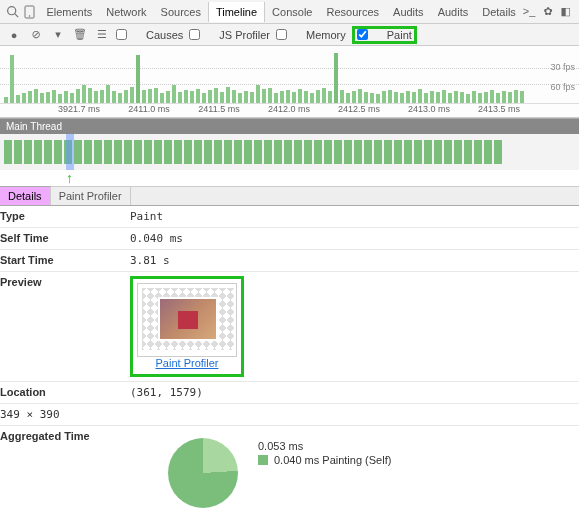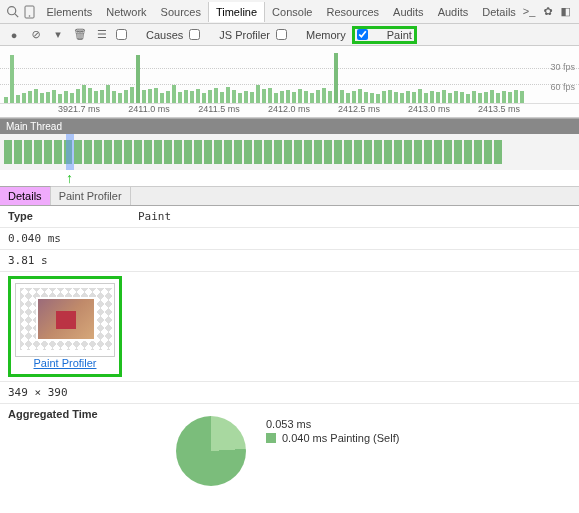--- a/index.html
+++ b/index.html
@@ -33,21 +33,21 @@
 .minimap-bars .mb { width: 8px; height: 24px; background: #7bbd7b; }
 .minimap-cursor { position: absolute; left: 66px; top: 0; bottom: 0; width: 8px; background: rgba(100,150,255,0.5); }
 .minimap-arrow { height: 16px; position: relative; }
 .minimap-arrow .arr { position: absolute; left: 66px; color: #1fbf1f; font-size: 14px; font-weight: bold; }
 
 .details-tabs { display: flex; border-bottom: 1px solid #aaa; background: #eee; font-size: 11px; }
 .details-tabs .dtab { padding: 3px 8px; border-right: 1px solid #ccc; color: #555; }
 .details-tabs .dtab.selected { background: #f0abfc; color: #000; border-top: 1px solid #aaa; margin-top: -1px; }
 
 .details-body { font-size: 11px; }
-.row { display: flex; border-bottom: 1px solid #e8e8e8; padding: 4px 8px; }
+.row { display: flex; border-bottom: 1px solid #e8e8e8; padding: 4px 0; }
 .row .label { width: 130px; font-weight: bold; color: #333; }
 .row .value { flex: 1; font-family: Menlo, monospace; font-size: 11px; color: #333; }
 .row .value a { color: #1a6fd6; text-decoration: underline; }
 
 .preview-box { border: 3px solid #1fbf1f; display: inline-block; padding: 4px; background: #fff; }
 .preview-inner { width: 100px; background: #fff; border: 1px solid #ccc; padding: 4px; }
 .preview-checker { width: 92px; height: 62px; background-image:
   linear-gradient(45deg,#ddd 25%,transparent 25%),linear-gradient(-45deg,#ddd 25%,transparent 25%),
   linear-gradient(45deg,transparent 75%,#ddd 75%),linear-gradient(-45deg,transparent 75%,#ddd 75%);
   background-size: 8px 8px; display: flex; align-items: center; justify-content: center; }
@@ -295,37 +295,44 @@
   <div class="dtab selected">Details</div>
   <div class="dtab">Paint Profiler</div>
 </div>
 
 <div class="details-body">
   <div class="row">
     <div class="label">Type</div>
     <div class="value">Paint</div>
   </div>
   <div class="row">
+    <div class="label">Self Time</div>
     <div class="value">0.040 ms</div>
   </div>
   <div class="row">
+    <div class="label">Start Time</div>
     <div class="value">3.81 s</div>
   </div>
   <div class="row">
+    <div class="label">Preview</div>
     <div class="value">
       <div class="preview-box">
         <div class="preview-inner">
           <div class="preview-checker">
             <div class="preview-img"></div>
           </div>
           <div class="preview-caption"></div>
         </div>
         <div class="preview-link"><a>Paint Profiler</a></div>
       </div>
     </div>
+  </div>
+  <div class="row">
+    <div class="label">Location</div>
+    <div class="value">(361, 1579)</div>
   </div>
   <div class="row">
     <div class="value">349 × 390</div>
   </div>
   <div class="row" style="border-bottom:none">
     <div class="label">Aggregated Time</div>
     <div class="value">
       <div class="agg-row">
         <div class="pie"></div>
         <div class="agg-legend">

